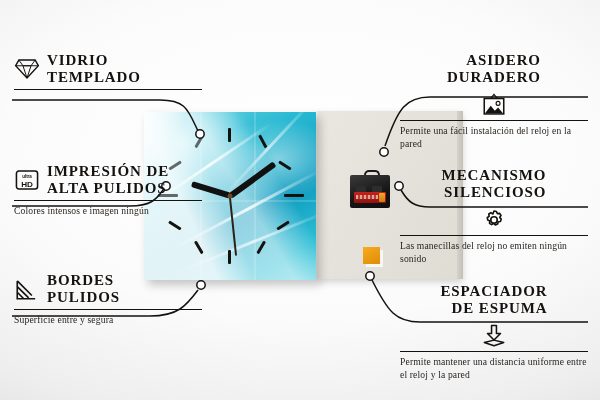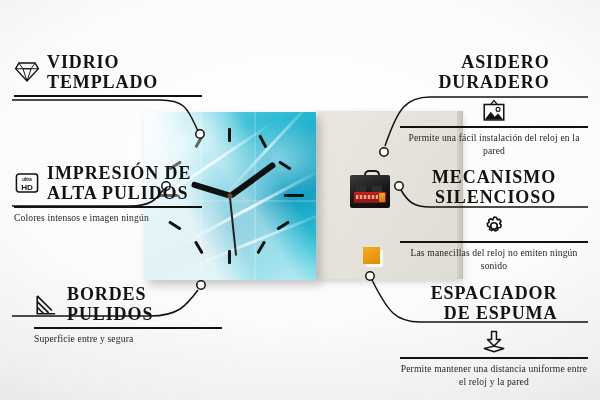--- a/index.html
+++ b/index.html
@@ -13,36 +13,36 @@
   }
 
   
   .feat{position:absolute;width:188px;}
   .feat .headrow{display:flex;align-items:center;gap:7px;}
   .feat.left .headrow{justify-content:flex-start;}
   .feat.right .headrow{justify-content:flex-end;flex-direction:column;}
   .feat .titles{display:flex;flex-direction:column;line-height:1.12;}
   .feat .t1,.feat .t2{
     font-family:"Liberation Serif",serif;font-weight:bold;
-    font-size:18px;letter-spacing:.9px;color:#15120f;white-space:nowrap;
+    font-size:15px;letter-spacing:.9px;color:#15120f;white-space:nowrap;
   }
   .feat.right .t1,.feat.right .t2{text-align:right;}
   .feat .rule{height:1.6px;background:#14110e;margin:3px 0 4px 0;width:100%;}
   .feat .desc{
     font-family:"Liberation Serif",serif;font-size:9.6px;color:#2a2520;
     line-height:1.35;letter-spacing:.15px;
   }
-  .feat.right .desc{text-align:center;}
+  .feat.right .desc{text-align:left;}
 
   .ico{width:26px;height:24px;flex:0 0 auto;display:block;}
 
   
   #f-vidrio{left:14px;top:52px;}
   #f-impresion{left:14px;top:163px;}
-  #f-bordes{left:14px;top:284px;margin-left:20px;}
+  #f-bordes{left:14px;top:272px;}
   #f-asidero{right:12px;top:52px;}
   #f-mecanismo{right:12px;top:167px;}
   #f-espaciador{right:12px;top:283px;}
 
   
   #product{position:absolute;left:0;top:0;width:600px;height:400px;}
 
   
   #backpanel{
     position:absolute;left:317px;top:111px;width:146px;height:168px;

